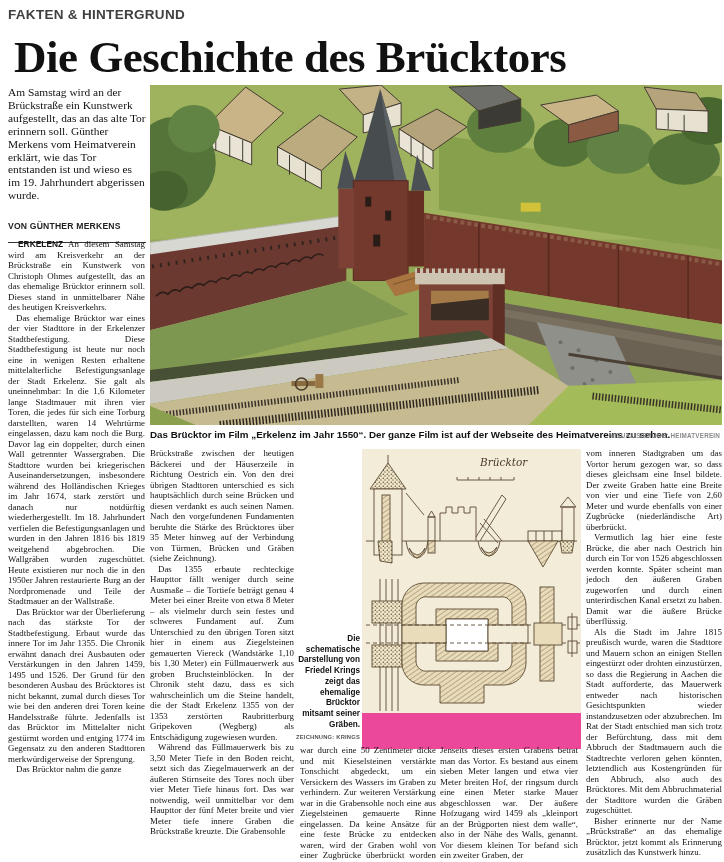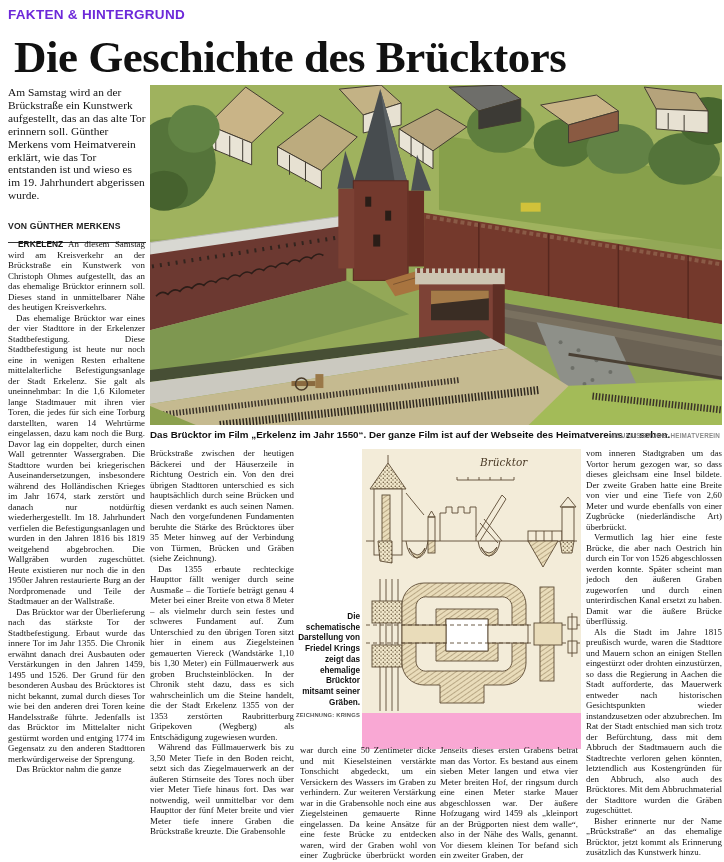--- a/index.html
+++ b/index.html
@@ -7,21 +7,21 @@
     width:724px;height:862px;position:relative;overflow:hidden;
     background:#ffffff;color:#1a1a1a;
     font-family:"Liberation Serif", serif;
   }
   .abs{position:absolute;}
   
   .kicker{
     left:8px;top:7px;width:700px;
     font-family:"Liberation Sans", sans-serif;
     font-weight:bold;font-size:13.5px;letter-spacing:.3px;
-    color:#6d28d9;
+    color:#404040;
   }
   .headline{
     left:6px;top:24px;width:712px;
     font-family:"Liberation Serif", serif;
     font-weight:bold;font-size:45px;line-height:50px;
     color:#111;letter-spacing:-.5px;
   }
   
   .standfirst{
     left:8px;top:86px;width:138px;
@@ -55,23 +55,23 @@
     left:150px;top:429px;width:572px;
     font-family:"Liberation Sans", sans-serif;
     font-weight:bold;font-size:9.8px;color:#111;
   }
   .imgcredit{
     right:4px;top:432px;
     font-family:"Liberation Sans", sans-serif;
     font-weight:bold;font-size:6.3px;color:#8a8a8a;letter-spacing:.2px;
   }
   
-  .diagram{left:362px;top:449px;width:219px;height:300px;background:#f9a8d4;overflow:hidden;}
+  .diagram{left:362px;top:449px;width:219px;height:300px;background:#ec4899;overflow:hidden;}
   .diagcaption{
-    left:294px;top:612px;width:66px;
+    left:294px;top:634px;width:66px;
     font-family:"Liberation Sans", sans-serif;
     font-weight:bold;font-size:8.2px;line-height:10.7px;
     text-align:right;color:#111;
     hyphens:auto;-webkit-hyphens:auto;
   }
   .diagcredit{
     font-family:"Liberation Sans", sans-serif;
     font-weight:bold;font-size:5.8px;color:#555;letter-spacing:.2px;
     margin-top:2px;
   }

